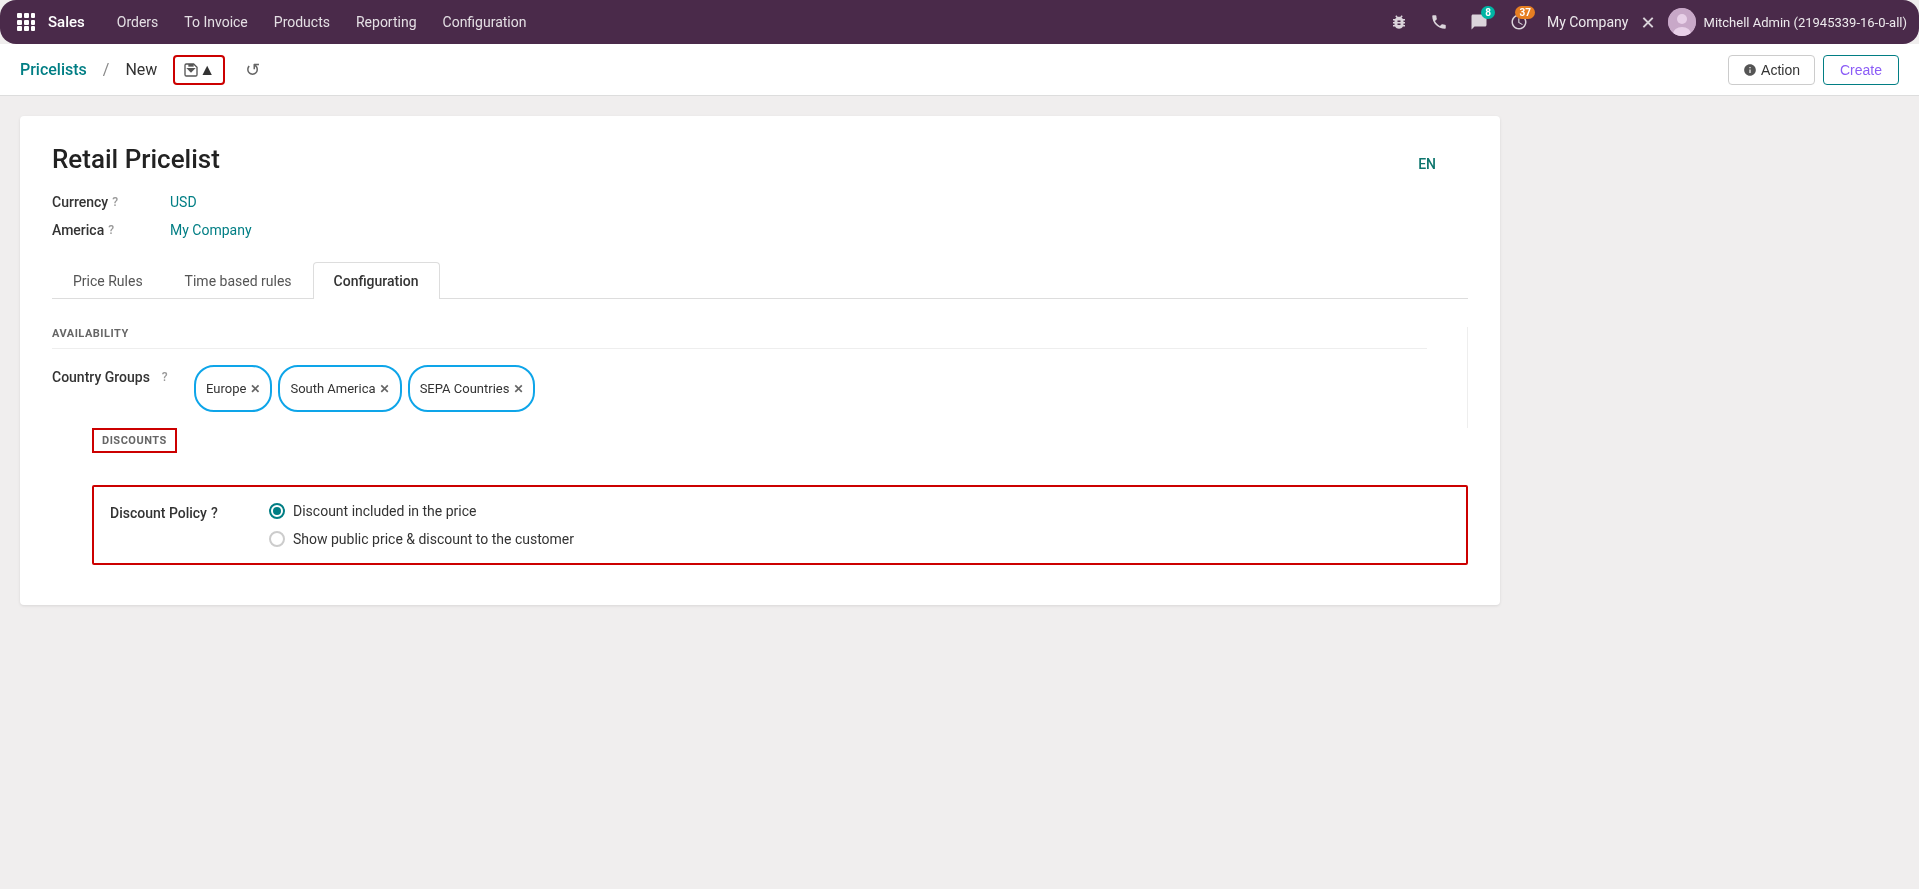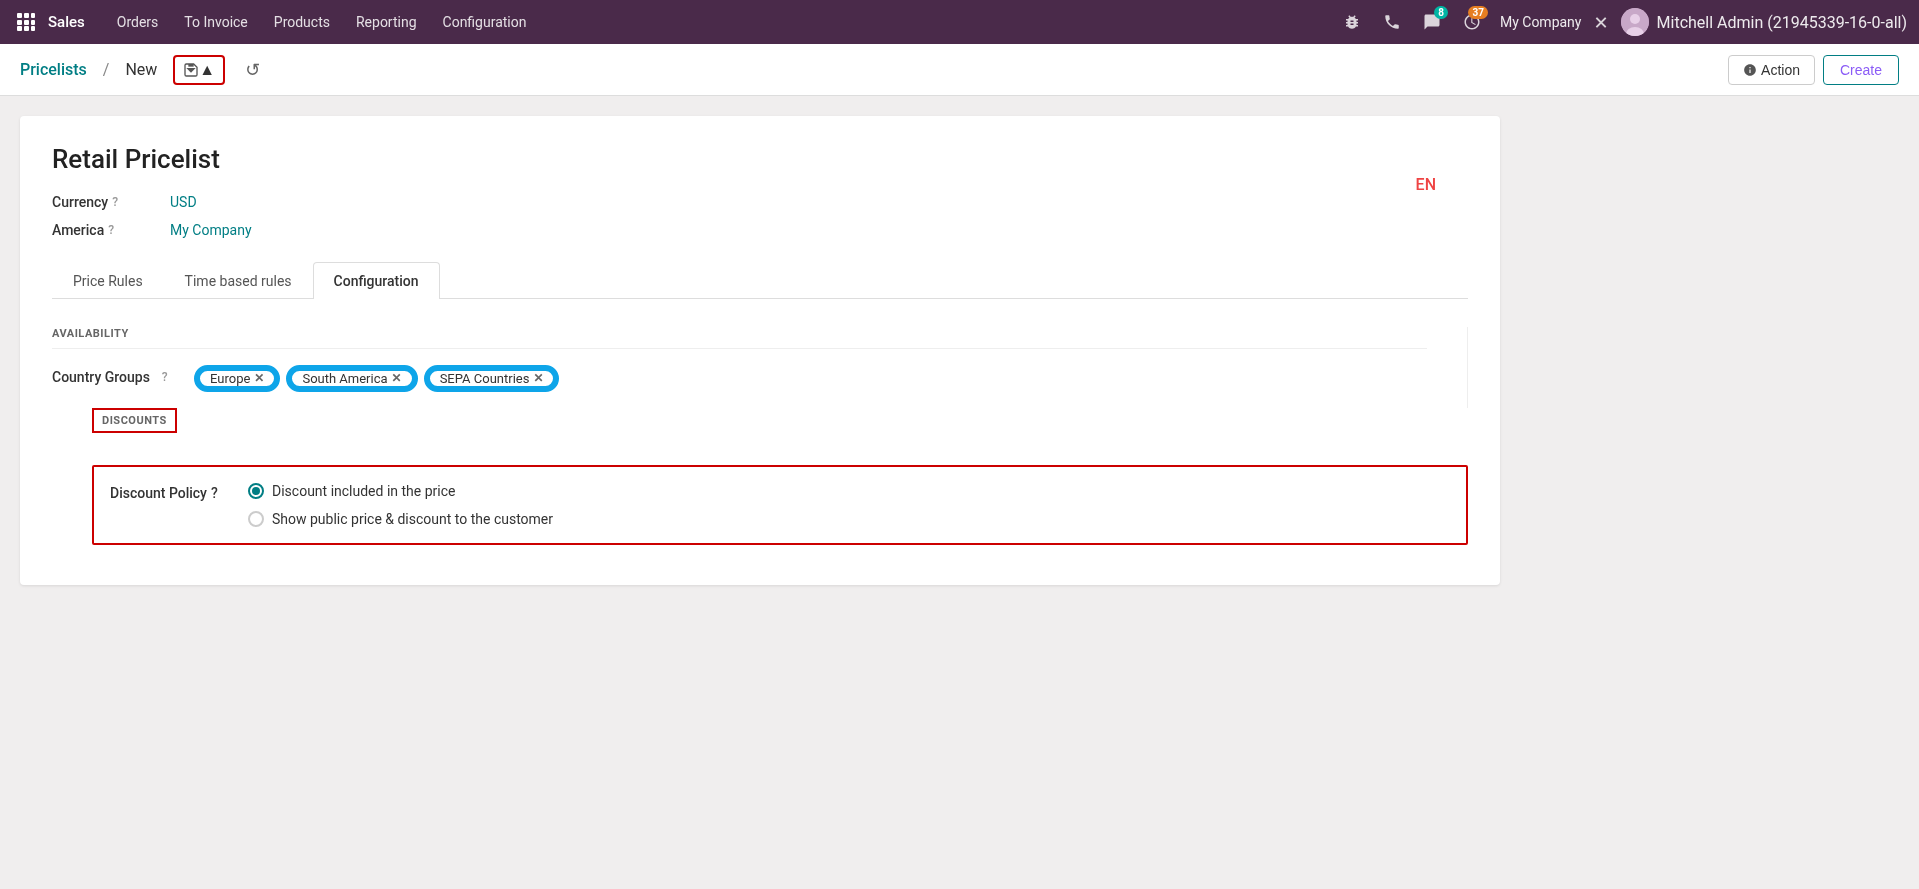--- a/index.html
+++ b/index.html
@@ -7,20 +7,21 @@
 
     
     .navbar {
       background: #4a2a4a;
       color: white;
       display: flex;
       align-items: center;
       height: 44px;
       padding: 0 12px;
       gap: 4px;
+      border-radius: 16px;
     }
     .navbar-grid-icon {
       width: 28px; height: 28px;
       display: flex; align-items: center; justify-content: center;
       margin-right: 4px;
       cursor: pointer;
     }
     .navbar-app-name {
       font-size: 15px;
       font-weight: 500;
@@ -77,21 +78,21 @@
       width: 28px; height: 28px;
       border-radius: 50%;
       background: #c8a8c8;
       display: flex; align-items: center; justify-content: center;
       font-size: 13px;
       color: white;
       overflow: hidden;
     }
     .navbar-user {
       color: rgba(255,255,255,0.9);
-      font-size: 16px;
+      font-size: 13px;
     }
 
     
     .breadcrumb-bar {
       background: white;
       border-bottom: 1px solid #ddd;
       display: flex;
       align-items: center;
       padding: 0 20px;
       height: 52px;
@@ -176,23 +177,23 @@
     }
     .form-title {
       font-size: 26px;
       font-weight: 500;
       color: #222;
       margin-bottom: 20px;
     }
     .lang-badge {
       position: absolute;
       right: 32px;
-      top: 31px;
-      color: #ef4444;
-      font-size: 16px;
+      top: 12px;
+      color: #0f766e;
+      font-size: 14px;
       font-weight: 500;
       cursor: pointer;
     }
     .form-card-inner {
       position: relative;
     }
     .form-fields {
       display: flex;
       flex-direction: column;
       gap: 12px;
@@ -304,45 +305,46 @@
       font-size: 12px;
     }
     .tags-container {
       display: flex;
       flex-wrap: wrap;
       gap: 6px;
       flex: 1;
     }
     .tag {
       display: flex;
+      align-items: center;
       gap: 4px;
-      border: 6px solid #0ea5e9;
+      border: 2px solid #0ea5e9;
       border-radius: 20px;
-      padding: 0 10px;
+      padding: 14px 10px;
       font-size: 13px;
       color: #333;
       background: white;
     }
     .tag-remove {
       cursor: pointer;
       color: #666;
       font-size: 12px;
       font-weight: bold;
     }
 
     
     .discount-section {
       border: 2px solid #cc0000;
       padding: 16px;
       border-radius: 2px;
     }
     .discount-field-row {
       display: flex;
       align-items: flex-start;
-      gap: 8px;
+      gap: 29px;
     }
     .discount-label {
       font-size: 14px;
       font-weight: 500;
       color: #333;
       width: 130px;
       display: flex;
       align-items: center;
       gap: 4px;
       padding-top: 2px;

